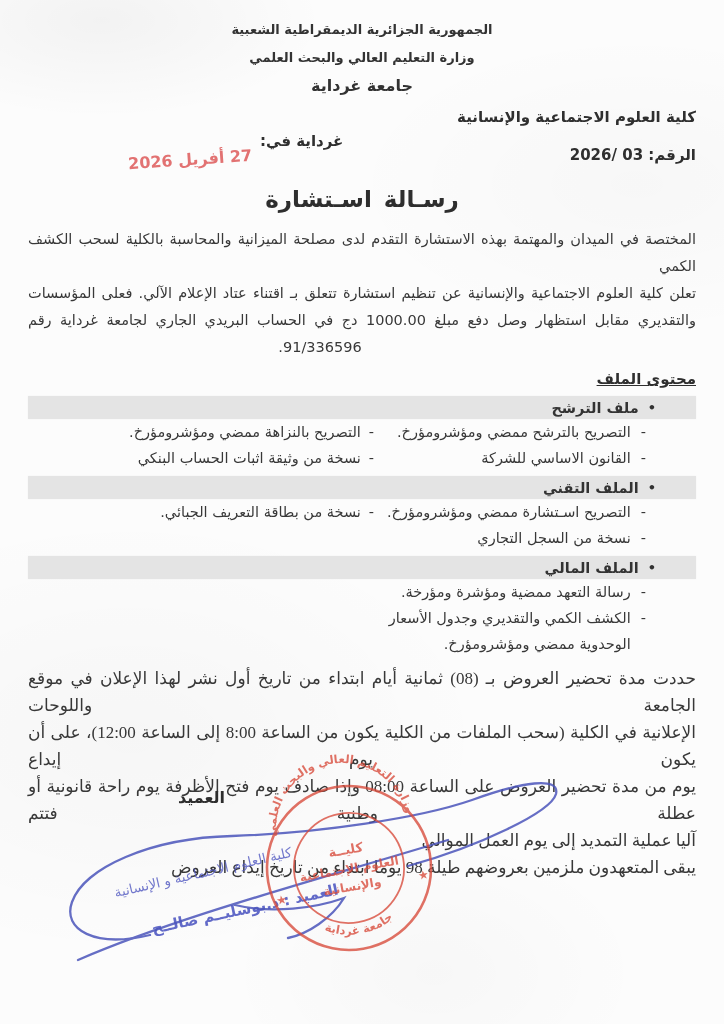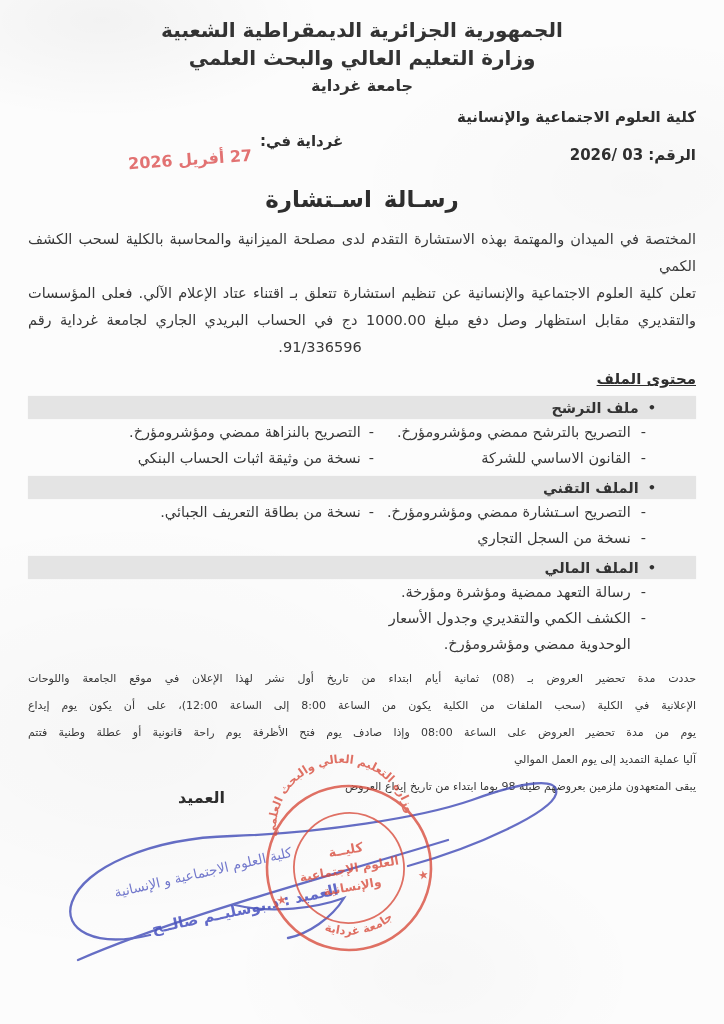--- a/index.html
+++ b/index.html
@@ -14,21 +14,21 @@
     position:relative;width:724px;height:1024px;overflow:hidden;
     background:
       radial-gradient(ellipse 320px 140px at 14% 2%, rgba(0,0,0,0.04), transparent 70%),
       radial-gradient(ellipse 420px 220px at 88% 18%, rgba(0,0,0,0.02), transparent 70%),
       radial-gradient(ellipse 520px 320px at 18% 72%, rgba(0,0,0,0.025), transparent 70%),
       radial-gradient(ellipse 300px 200px at 60% 95%, rgba(0,0,0,0.02), transparent 70%),
       #fcfcfc;
   }
   .doc{padding:16px 28px 0;direction:rtl;}
   .c{text-align:center;}
-  .hline{font-weight:bold;font-size:20px;line-height:28px;color:#333;}
+  .hline{font-weight:bold;font-size:13px;line-height:28px;color:#333;}
   .hline.small{font-size:16px;}
   .faculty{font-weight:bold;font-size:15px;margin-top:8px;text-align:right;color:#2f2f2f;}
   .ref-row{position:relative;height:26px;margin-top:4px;font-size:15px;font-weight:bold;color:#2f2f2f;}
   .ref-no{position:absolute;right:0;top:16px;}
   .place{position:absolute;left:232px;top:2px;}
   .date-stamp{
     position:absolute;left:128px;top:150px;
     color:#e27272;font-size:16px;font-weight:600;
     transform:rotate(-4deg);direction:rtl;letter-spacing:1px;
   }
@@ -48,21 +48,21 @@
     margin-top:5px;height:23px;background:#e4e4e4;
     display:flex;align-items:center;gap:9px;
     padding-right:40px;font-size:14.5px;font-weight:600;color:#333;
     box-shadow:0 0 2px rgba(0,0,0,0.04);
   }
   .bullet{font-size:13px;line-height:1;}
   .item-row{display:flex;direction:rtl;padding-right:50px;line-height:26px;font-size:14.5px;color:#383838;}
   .cell-r{flex:0 0 44%;display:flex;gap:10px;}
   .cell-l{flex:1;display:flex;gap:8px;}
   .dash{flex:0 0 auto;}
-  .terms{margin-top:8px;font-size:11px;color:#383838;}
+  .terms{margin-top:8px;font-size:17px;color:#383838;font-family:Liberation Serif, serif;}
   .terms .jline,.terms .rline{line-height:27px;}
   .dean{
     position:absolute;left:178px;top:788px;
     font-size:16px;font-weight:bold;color:#2d2d2d;
   }
   .blue-text1{
     position:absolute;left:58px;top:864px;width:290px;
     color:rgba(80,88,192,0.8);font-size:13.5px;text-align:center;
     transform:rotate(-13deg);transform-origin:center;white-space:nowrap;
   }

